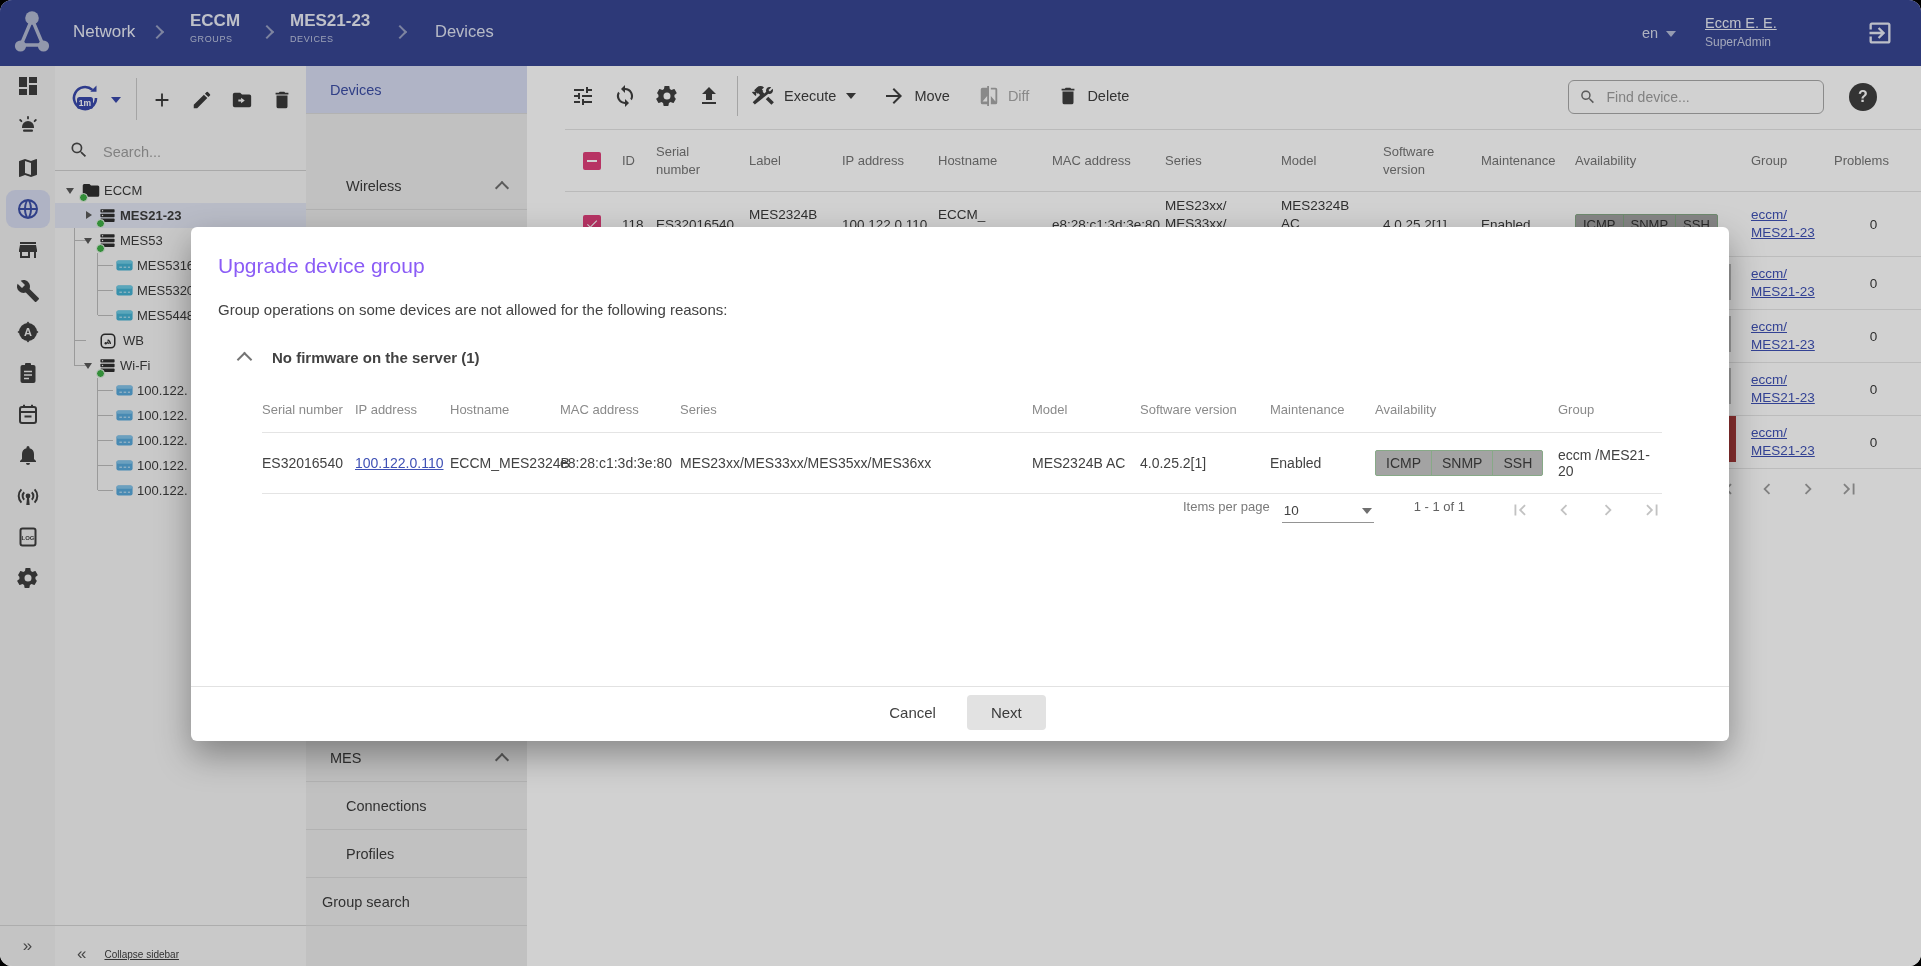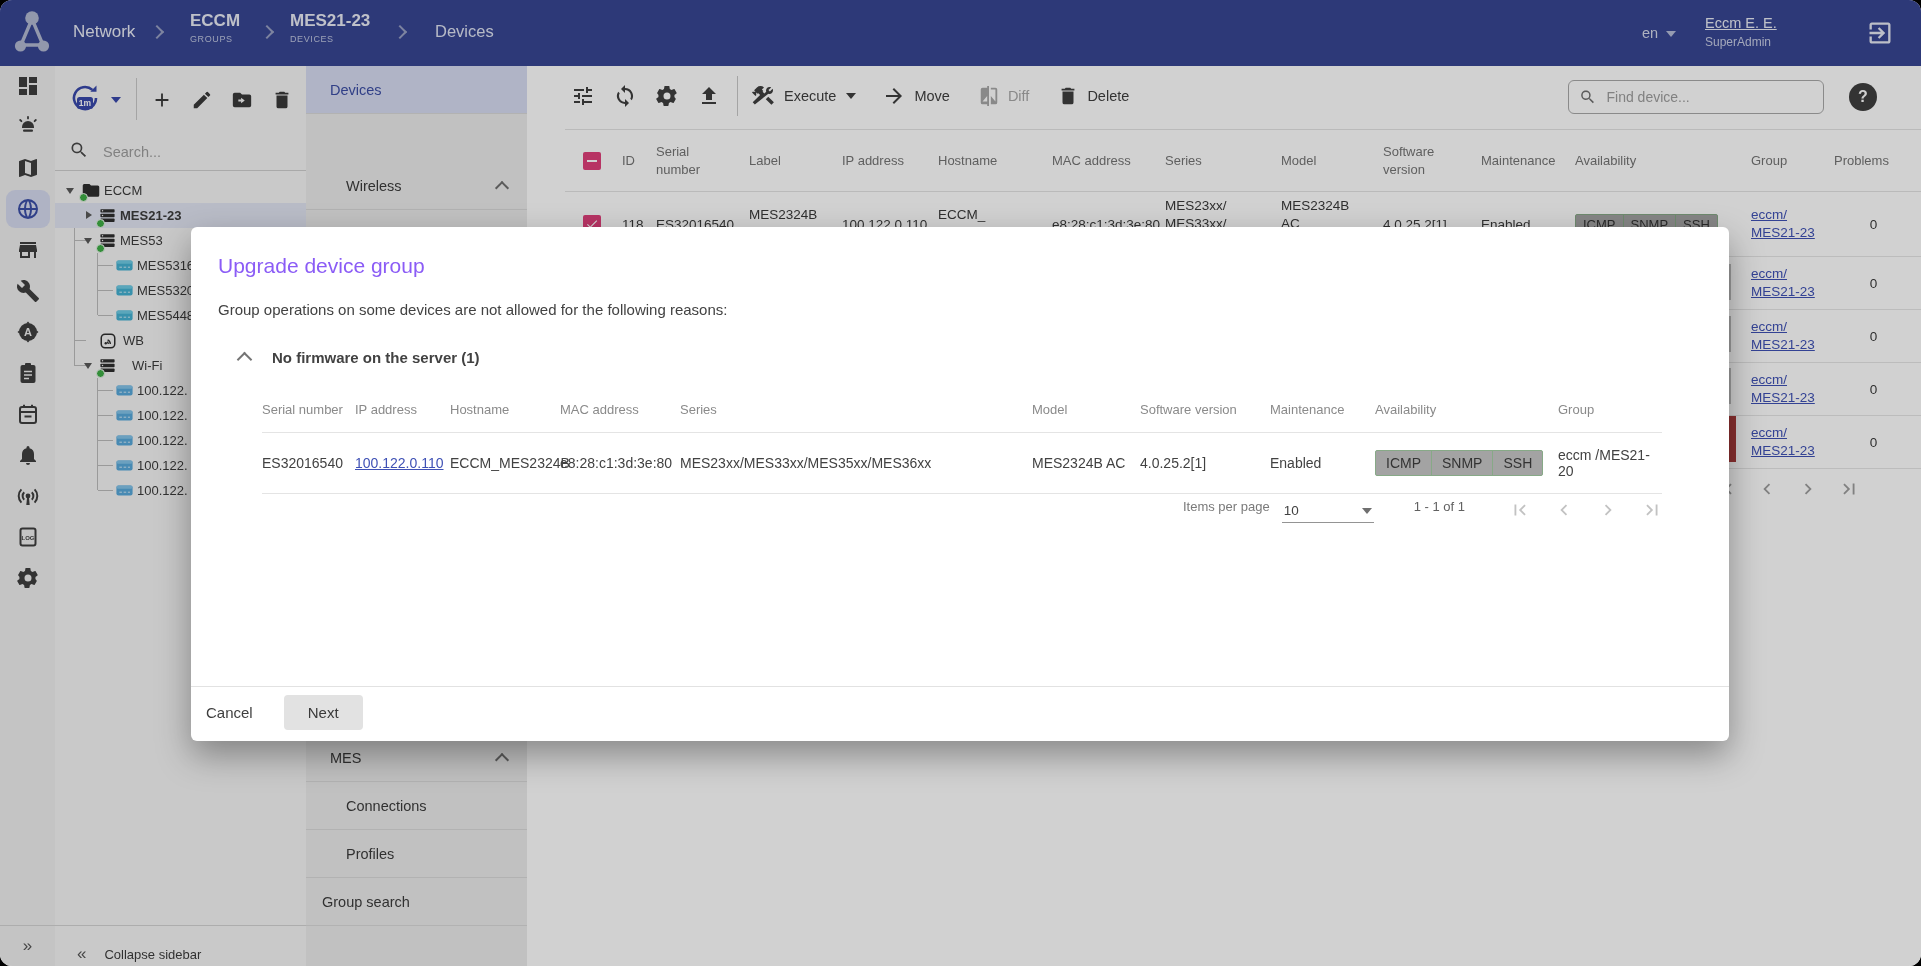--- a/index.html
+++ b/index.html
@@ -51,21 +51,21 @@
   .tlbl{position:absolute;top:5px;font-size:13px;color:#3c3c3c;white-space:nowrap;}
   .arr-dn{position:absolute;top:10px;width:0;height:0;border-left:4.5px solid transparent;border-right:4.5px solid transparent;border-top:6px solid #5a5a5a;}
   .arr-rt{position:absolute;top:8px;width:0;height:0;border-top:4.5px solid transparent;border-bottom:4.5px solid transparent;border-left:6px solid #5a5a5a;}
   .tico{position:absolute;top:4px;}
   .gdot{position:absolute;width:9px;height:9px;border-radius:50%;background:#3fae46;border:1.5px solid #f6f6f6;box-sizing:border-box;}
   .vln{position:absolute;width:1px;background:#bcbcbc;}
   .hln{position:absolute;height:1px;background:#bcbcbc;}
   .sb-bottom-div{position:absolute;left:0;right:0;top:859px;border-top:1px solid #d4d4d4;}
   .sb-collapse{position:absolute;left:0;top:868px;width:251px;height:40px;display:flex;align-items:center;color:#3c3c3c;}
   .sb-collapse .g{font-size:17px;margin-left:22px;color:#565656;}
-  .sb-collapse .t{font-size:13px;margin-left:18px;}
+  .sb-collapse .t{font-size:10px;margin-left:18px;text-decoration:underline;}
 
   
   .navcol{position:absolute;left:306px;top:66px;width:221px;bottom:0;background:#ececec;}
   .nitem{position:absolute;left:0;width:221px;height:48px;display:flex;align-items:center;padding-left:24px;font-size:14.5px;color:#3c3c3c;border-bottom:1px solid #d9d9d9;box-sizing:border-box;position:absolute;}
   .nitem.ind{padding-left:40px;}
   .nitem.active{background:#d7dcf2;color:#3c4ea5;font-weight:500;}
   .nchev{position:absolute;right:20px;top:21px;width:8px;height:8px;border-right:2px solid #6f6f6f;border-bottom:2px solid #6f6f6f;transform:rotate(-135deg);}
 
   
   .main{position:absolute;left:527px;top:66px;right:0;bottom:0;background:#fff;}
@@ -111,21 +111,21 @@
   .m-grid{display:grid;grid-template-columns:93px 95px 110px 120px 352px 108px 130px 105px 183px 1fr;align-items:center;}
   .m-table{position:absolute;left:71px;top:160px;width:1400px;}
   .m-hrow{height:45px;color:#8a8a8a;font-size:13px;border-bottom:1px solid #e4e4e4;}
   .m-drow{height:60px;font-size:14px;color:#424242;border-bottom:1px solid #e4e4e4;}
   .bdg.lg{padding:4px 10px;font-size:14px;}
   .m-pager{position:absolute;right:66px;top:272px;height:36px;display:flex;align-items:flex-start;font-size:13px;color:#7a7a7a;margin-left:32px;}
   .m-psel{display:flex;align-items:center;justify-content:space-between;width:88px;margin-left:12px;border-bottom:1px solid #949494;padding:4px 2px;color:#424242;font-size:13.5px;}
   .m-range{margin-left:40px;color:#616161;}
   .m-pgbtns{display:flex;gap:22px;margin-left:44px;color:#c2c2c2;}
   .m-div{position:absolute;left:0;right:0;top:459px;border-top:1px solid #e2e2e2;}
-  .m-btns{position:absolute;left:0;right:0;top:468px;display:flex;justify-content:flex-start;gap:16px;}
+  .m-btns{position:absolute;left:0;right:0;top:468px;display:flex;justify-content:center;gap:16px;}
   .btn-cancel{padding:9px 15px;font-size:15px;font-weight:500;color:#3f3f3f;background:none;border:none;border-radius:4px;font-family:"Liberation Sans",sans-serif;}
   .btn-next{padding:9px 24px;font-size:15px;font-weight:500;color:#3a3a3a;background:#e2e2e2;border:none;border-radius:4px;font-family:"Liberation Sans",sans-serif;}
 </style>
 </head>
 <body>
 
 <div class="screen">
 
   <div class="topbar">
     <svg class="tb-logo" width="40" height="48" viewBox="0 0 40 48">
@@ -383,21 +383,21 @@
             <rect x="2" y="9.7" width="20" height="4.6" rx="1"></rect>
             <rect x="2" y="16.4" width="20" height="4.6" rx="1"></rect>
           </g>
           <g fill="#efefef">
             <circle cx="5" cy="5.3" r="1"></circle>
             <circle cx="5" cy="12" r="1"></circle>
             <circle cx="5" cy="18.7" r="1"></circle>
           </g>
         </svg>
       <span class="gdot" style="left:41px;top:16px"></span>
-      <span class="tlbl" style="left:77px">Wi-Fi</span>
+      <span class="tlbl" style="left:65px">Wi-Fi</span>
     </div>
     <div class="titem ptr" style="top:312px">
       <svg class="tico" style="left:61px;top:6px" width="17" height="13" viewBox="0 0 20 14">
           <rect x="0.5" y="1" width="19" height="12" rx="2.5" fill="#58a9db"></rect>
           <rect x="0.5" y="1" width="19" height="4" rx="2" fill="#83c4ea"></rect>
           <g stroke="#eaf5fc" stroke-width="1">
             <path d="M4 9h3M9 9h3M14 9h2.5"></path>
           </g>
         </svg>
       <span class="tlbl" style="left:82px">100.122.</span>

